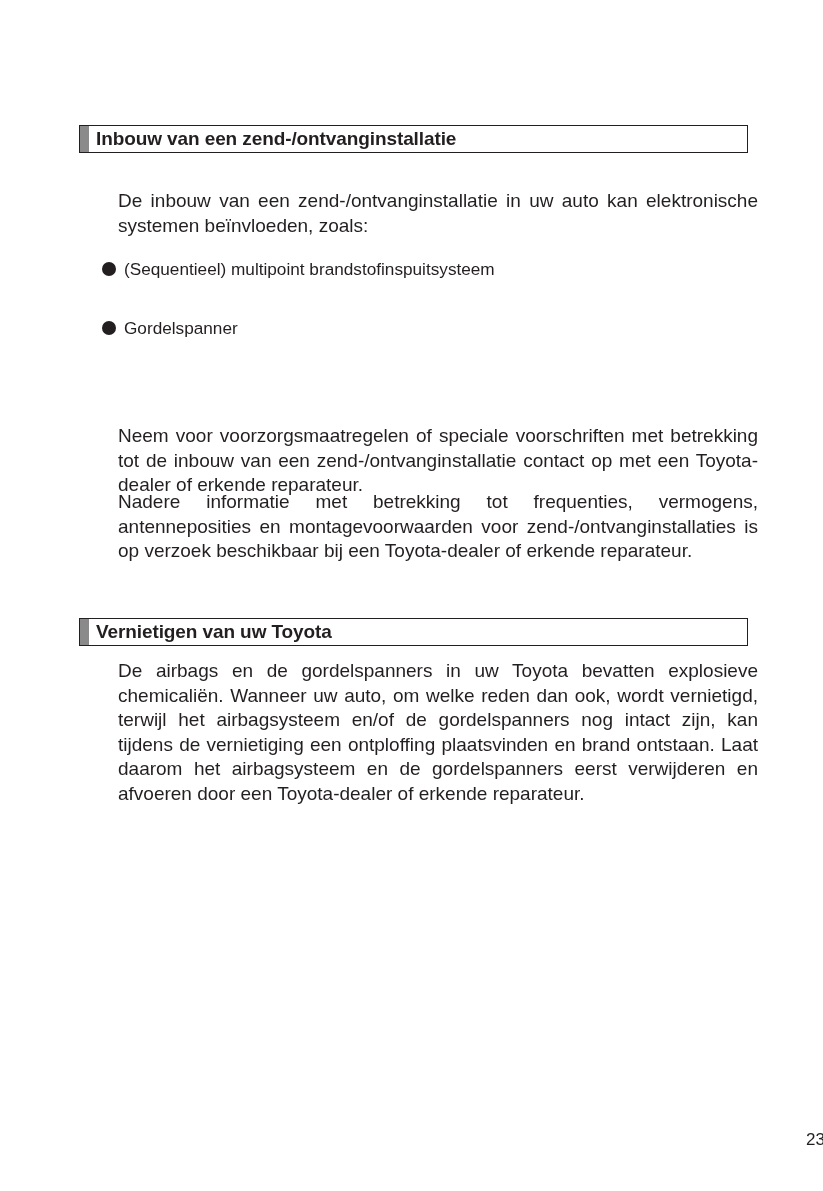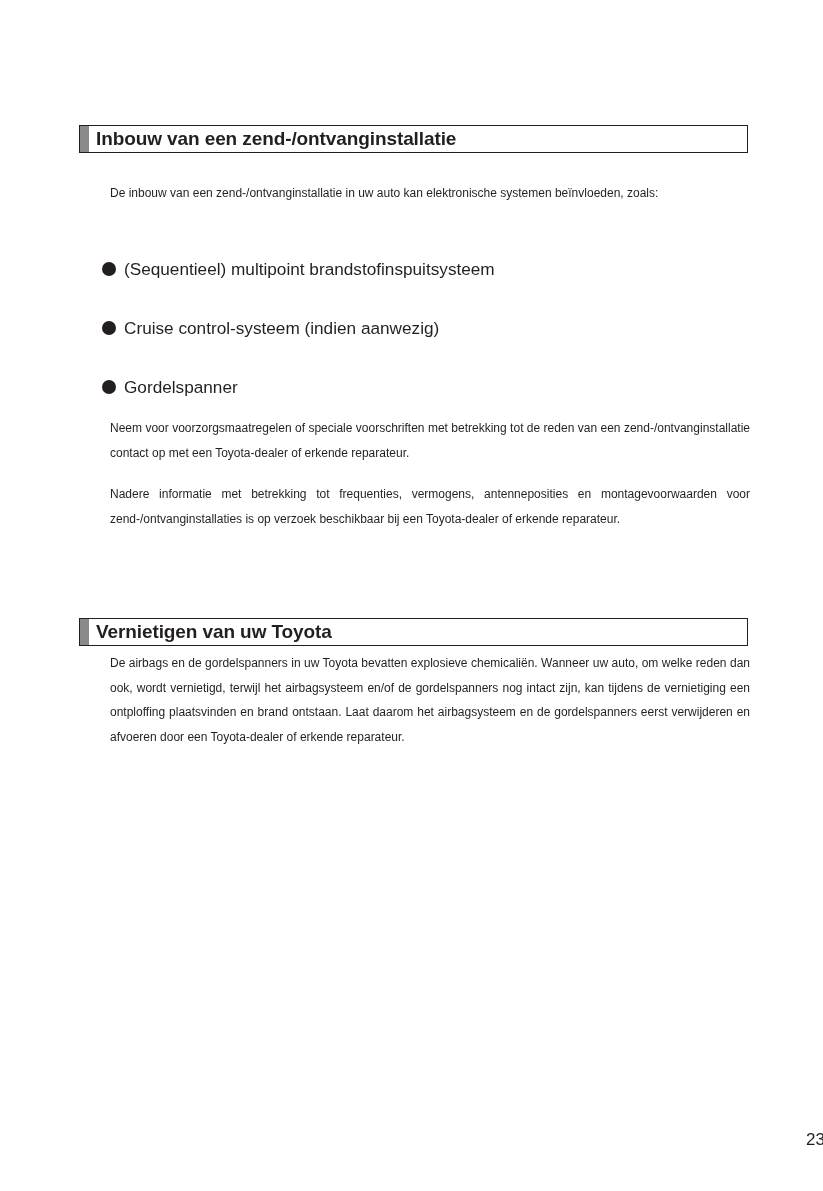--- a/index.html
+++ b/index.html
@@ -14,22 +14,22 @@
     }
     .heading .bar {
       width: 9px; height: 100%; background: #8a8a8a; flex: 0 0 auto;
     }
     .heading .title {
       font-weight: bold; font-size: 19px; padding-left: 7px; letter-spacing: -0.1px;
       white-space: nowrap;
     }
     .para {
       position: absolute; left: 102px; width: 640px;
-      font-size: 12px; line-height: 24.5px; text-align: justify;
-      margin: 8px;
+      font-size: 19px; line-height: 24.5px; text-align: justify;
+      margin: 16px;
     }
     .bullets { position: absolute; left: 102px; margin: 0; padding: 0; list-style: none; }
     .bullets li {
       font-size: 17.2px; height: 35px; line-height: 24px; display: flex; align-items: flex-start; margin-top: 24px;
     }
     .bullets .dot {
       width: 14px; height: 14px; border-radius: 50%; background: #231f20;
       margin-top: 5px; margin-right: 8px; flex: 0 0 auto;
     }
     .page-number { position: absolute; left: 788px; top: 1130px; font-size: 17px; margin-left: 18px; }
@@ -44,29 +44,25 @@
 
 <p class="para" style="top:173px;">De inbouw van een zend-/ontvanginstallatie in uw auto kan elektronische systemen beïnvloeden, zoals:</p>
 
 <ul class="bullets" style="top:233px;">
   <li>
       <span class="dot"></span>
       <span>(Sequentieel) multipoint brandstofinspuitsysteem</span>
     </li>
   <li>
       <span class="dot"></span>
-      <span>Cruise control-systeem (indien aanwezig)</span>
-    </li>
-  <li>
-      <span class="dot"></span>
       <span>Gordelspanner</span>
     </li>
 </ul>
 
-<p class="para" style="top:408px;">Neem voor voorzorgsmaatregelen of speciale voorschriften met betrekking tot de reden van een zend-/ontvanginstallatie contact op met een Toyota-dealer of erkende reparateur.</p>
+<p class="para" style="top:408px;">Neem voor voorzorgsmaatregelen of speciale voorschriften met betrekking tot de inbouw van een zend-/ontvanginstallatie contact op met een Toyota-dealer of erkende reparateur.</p>
 <p class="para" style="top:474px;">Nadere informatie met betrekking tot frequenties, vermogens, antenneposities en montagevoorwaarden voor zend-/ontvanginstallaties is op verzoek beschikbaar bij een Toyota-dealer of erkende reparateur.</p>
 
 <div class="heading" style="top:618px;">
   <span class="bar"></span>
   <span class="title">Vernietigen van uw Toyota</span>
 </div>
 
 <p class="para" style="top:643px;">De airbags en de gordelspanners in uw Toyota bevatten explosieve chemicaliën. Wanneer uw auto, om welke reden dan ook, wordt vernietigd, terwijl het airbagsysteem en/of de gordelspanners nog intact zijn, kan tijdens de vernietiging een ontploffing plaatsvinden en brand ontstaan. Laat daarom het airbagsysteem en de gordelspanners eerst verwijderen en afvoeren door een Toyota-dealer of erkende reparateur.</p>
 
 <div class="page-number">23</div>

